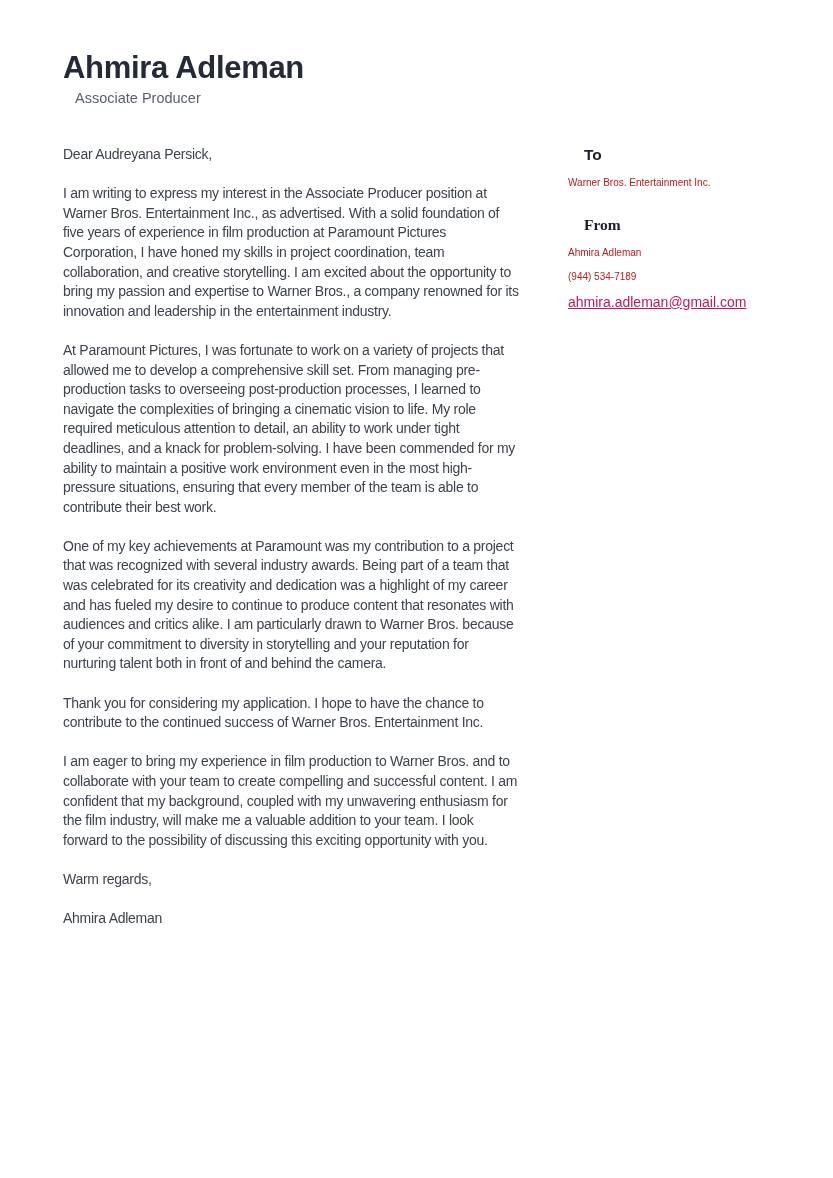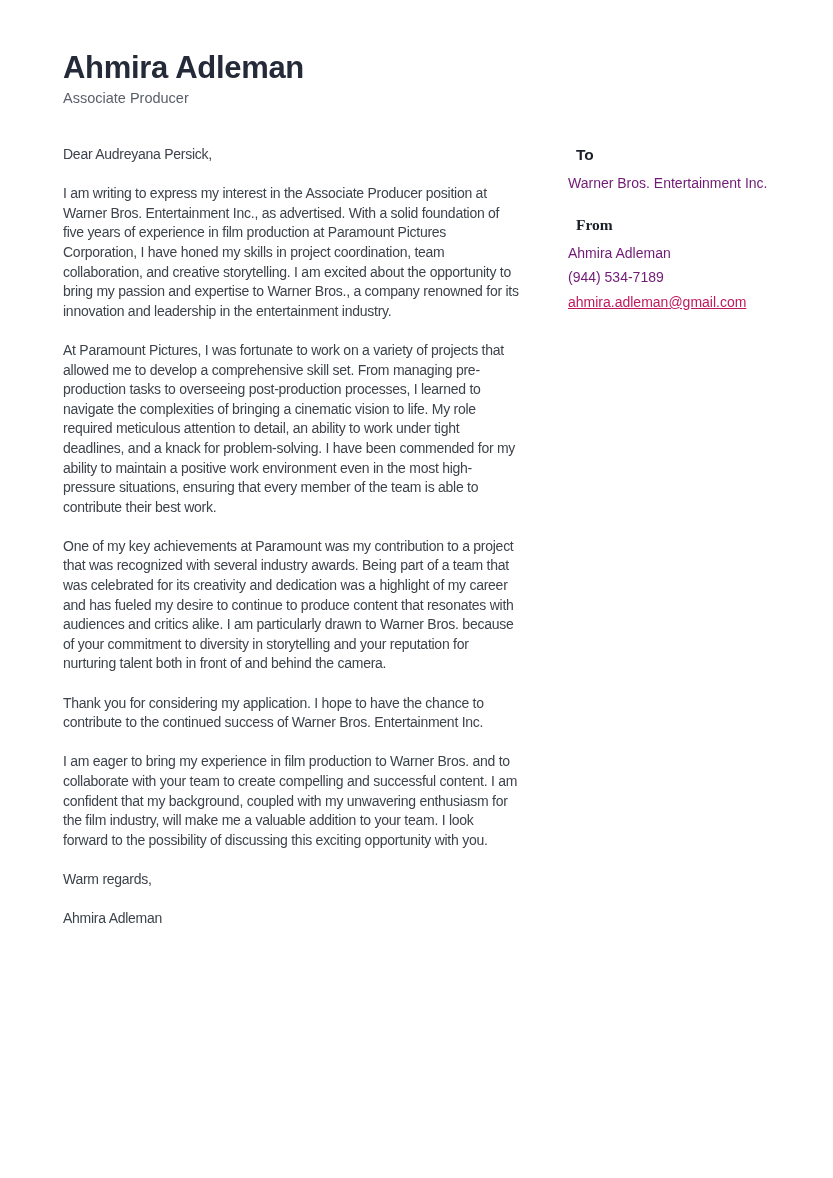--- a/index.html
+++ b/index.html
@@ -25,20 +25,21 @@
     line-height: 34px;
     font-weight: 700;
     color: #242a37;
     letter-spacing: -0.3px;
   }
   .doc-role {
     margin-top: 4px;
     font-size: 14.5px;
     line-height: 18px;
     color: #595f69;
+    margin-left: 12px;
   }
 
   
   .letter {
     position: absolute;
     left: 63px;
     top: 145px;
     width: 459px;
   }
   .letter p {
@@ -55,30 +56,30 @@
     position: absolute;
     left: 568px;
     top: 145px;
     width: 250px;
   }
   .side-heading {
     font-size: 15.5px;
     line-height: 20px;
     font-weight: 700;
     color: #1b1f27;
-    margin: 0 0 6px 8px;
+    margin: 0 0 6px 16px;
   }
   .side-heading.from-heading {
     margin-top: 19px;
     font-family: Liberation Serif, serif;
   }
   .side-line {
-    font-size: 14px;
+    font-size: 10px;
     line-height: 24.6px;
-    color: #701a75;
+    color: #b91c1c;
   }
   .side-link {
     font-size: 14px;
     line-height: 24.6px;
     color: #be185d;
     text-decoration: underline;
     cursor: pointer;
   }
 </style>
 </head>

